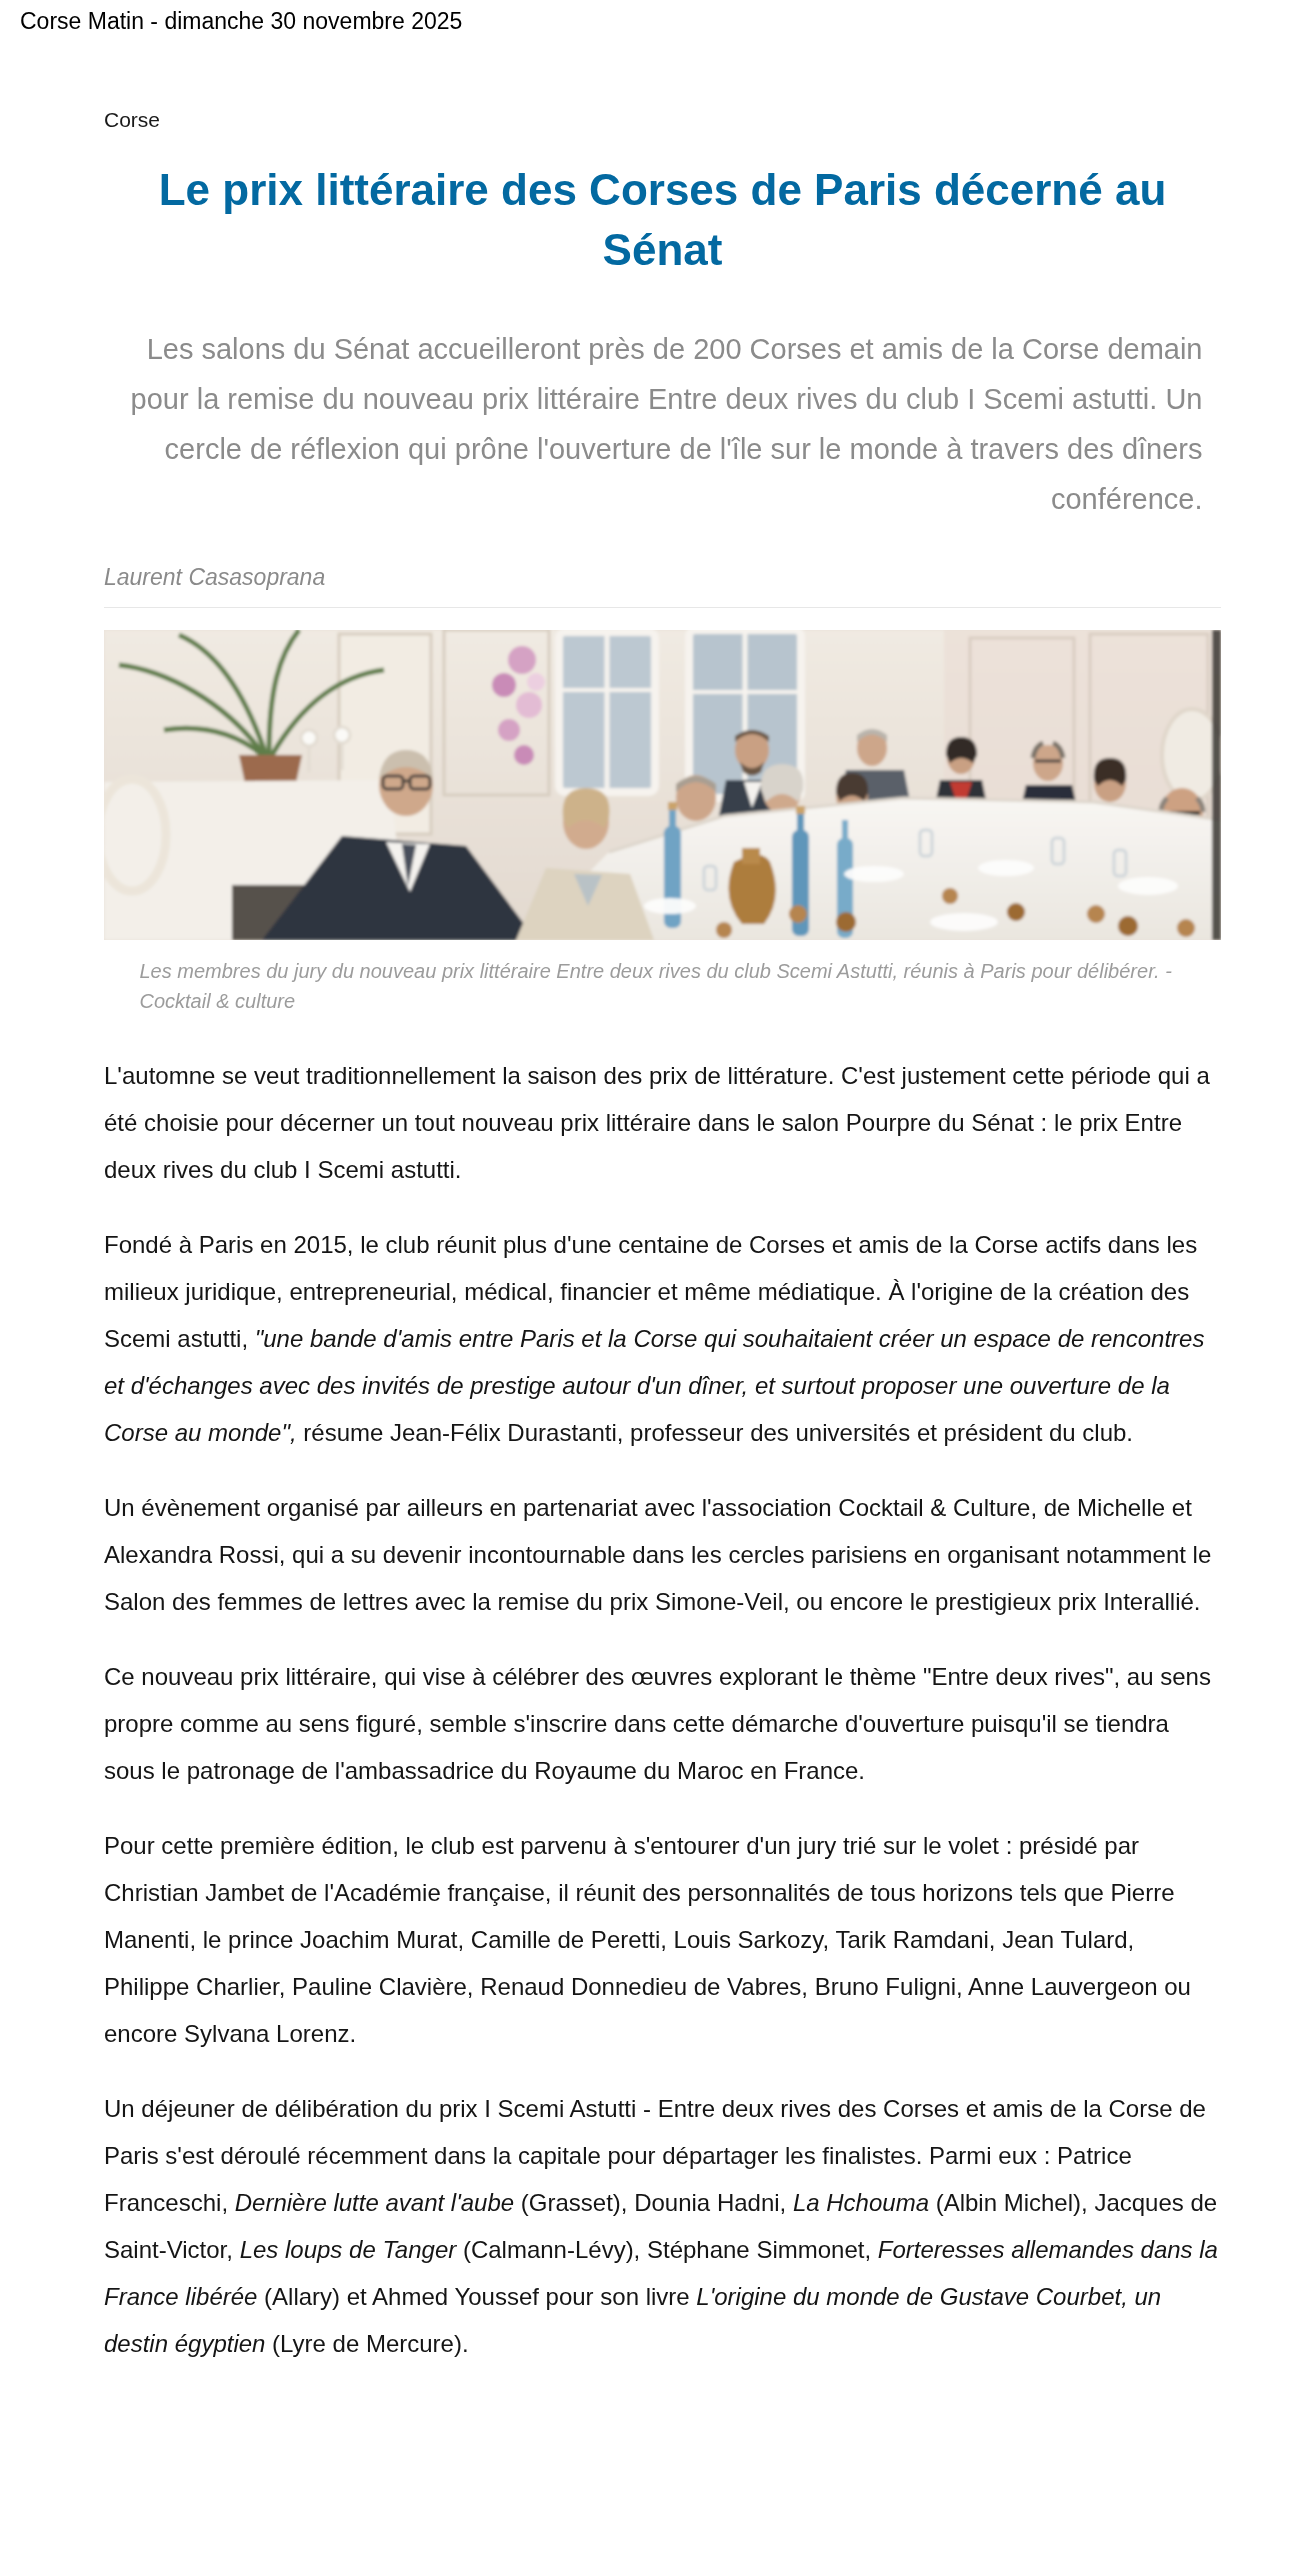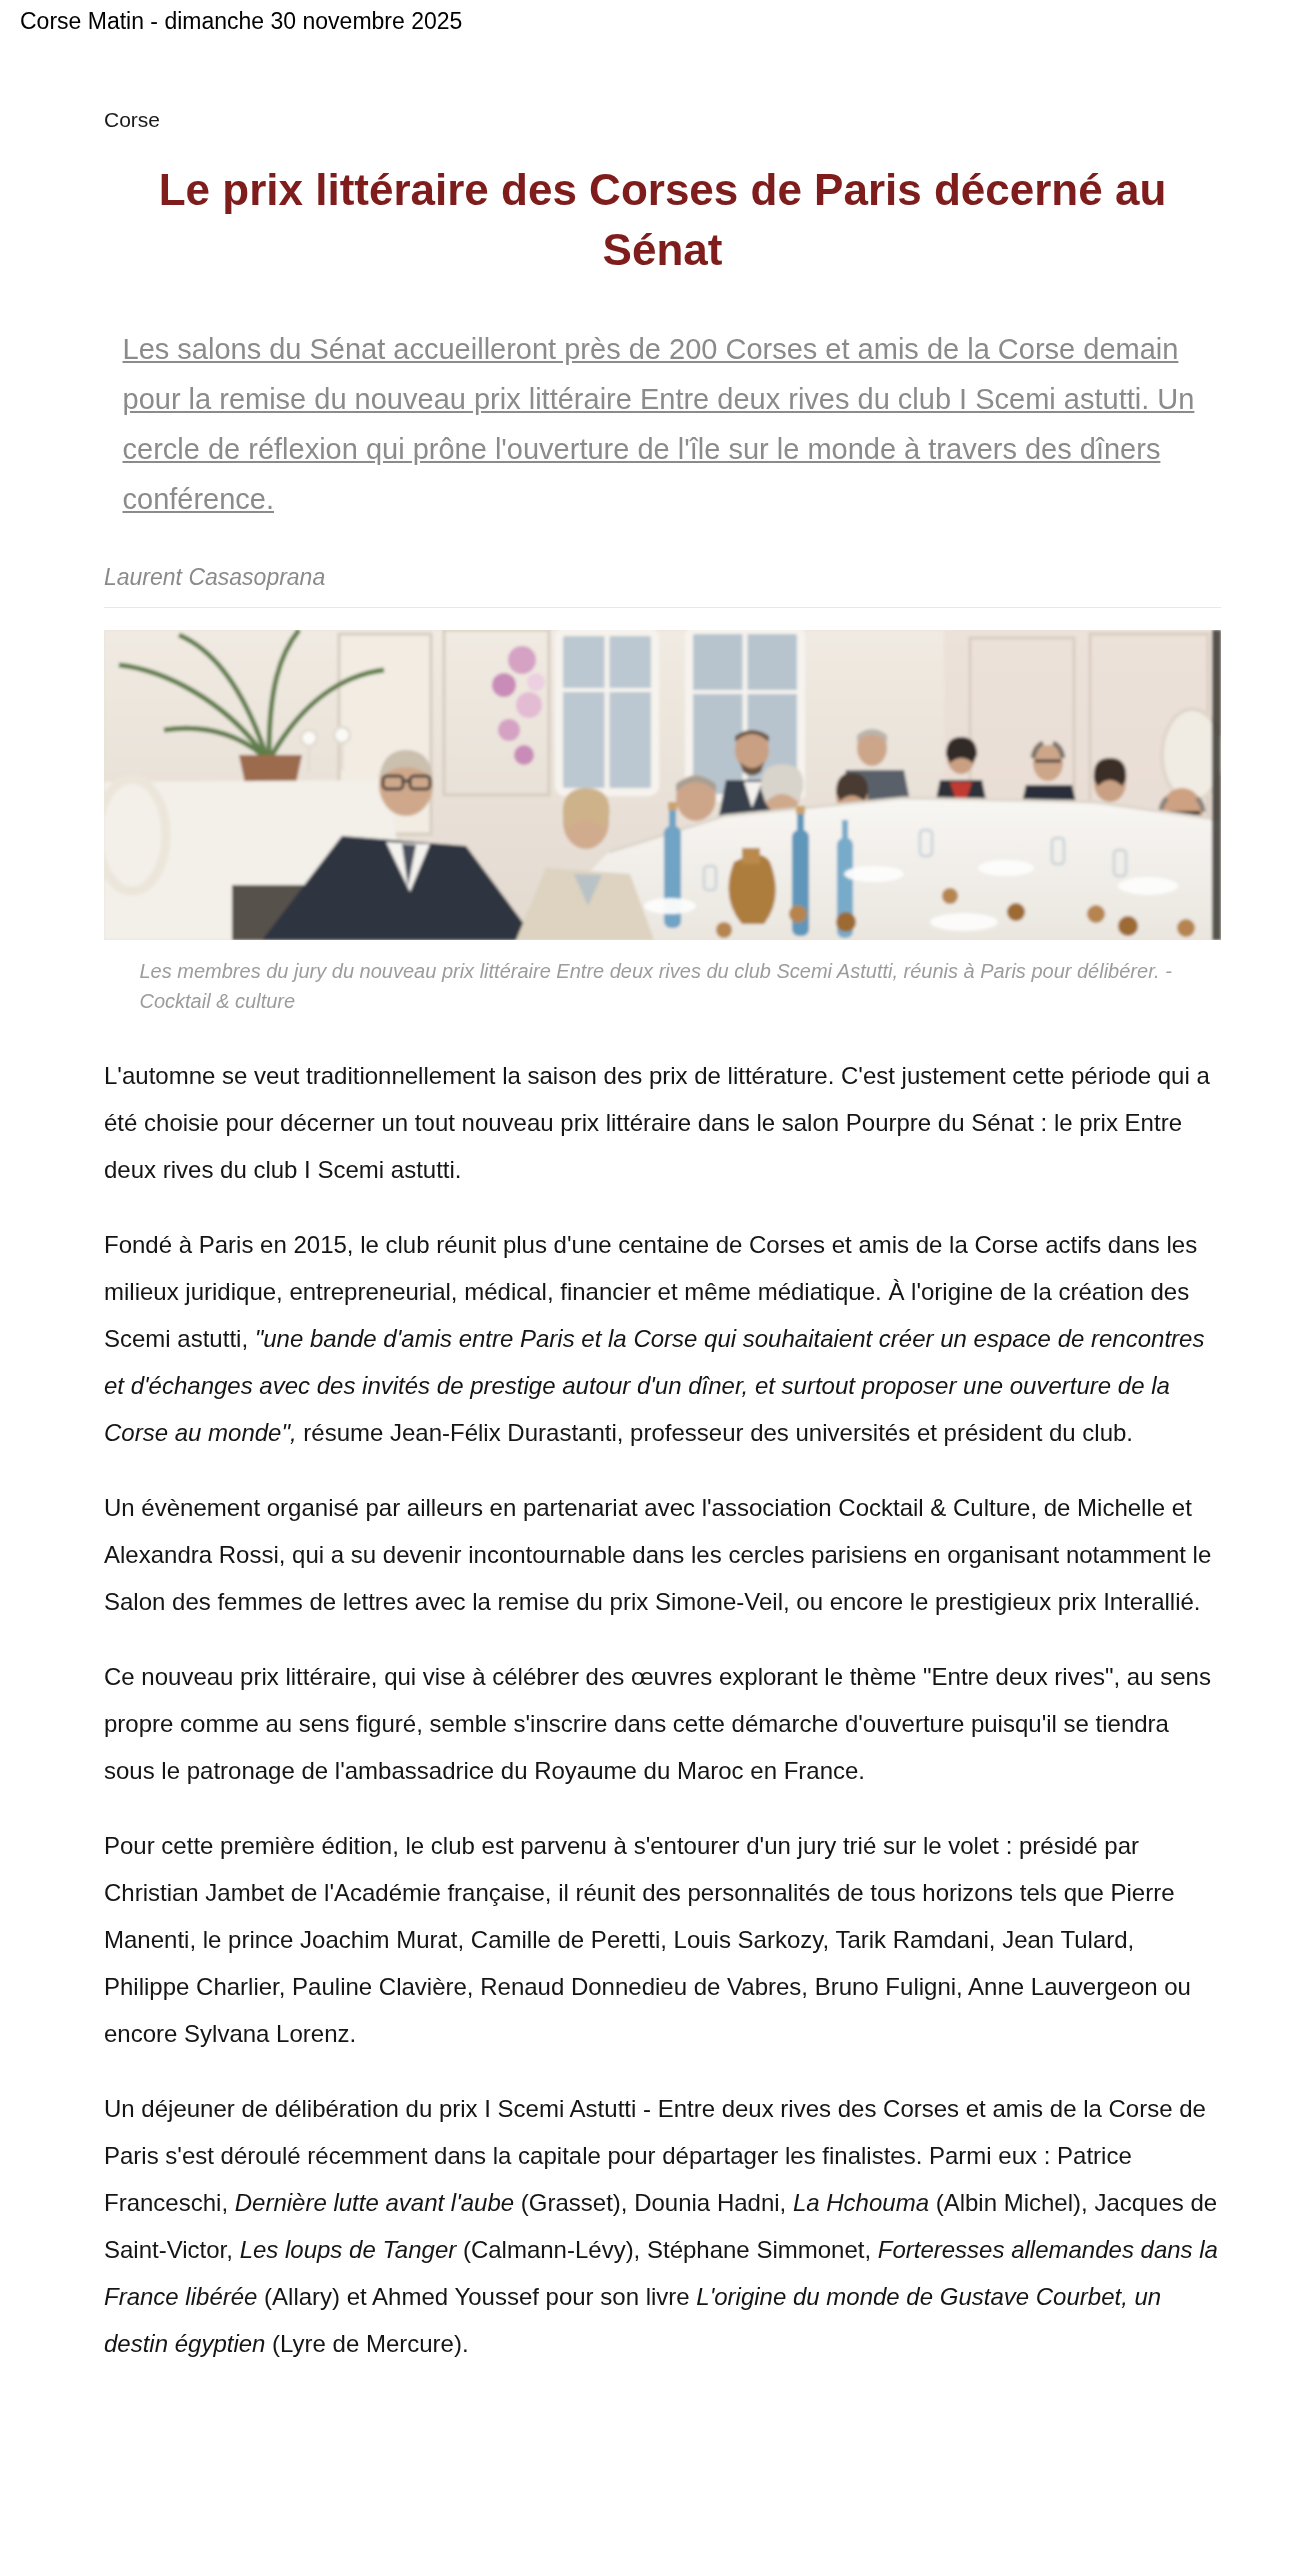--- a/index.html
+++ b/index.html
@@ -8,26 +8,26 @@
     font-family:"Liberation Sans", sans-serif;color:#111;
   }
   .page-header{
     position:absolute;left:20px;top:8px;font-size:23px;color:#000;
   }
   .content{
     position:absolute;left:104px;top:108px;width:1117px;
   }
   .category{font-size:21px;color:#1a1a1a;margin:0 0 28px 0;}
   .title{
-    font-size:44px;line-height:60px;font-weight:bold;color:#7f1d1d;
+    font-size:44px;line-height:60px;font-weight:bold;color:#0369a1;
     text-align:center;margin:0 0 44px 0;
   }
   .subtitle{
-    font-size:29px;line-height:50px;color:#8b8b8b;text-align:left;
-    max-width:1080px;margin:0 auto 40px auto;text-decoration:underline;
+    font-size:29px;line-height:50px;color:#8b8b8b;text-align:right;
+    max-width:1080px;margin:0 auto 40px auto;
   }
   .author{font-size:23px;color:#8a8a8a;margin:0 0 16px 0;font-style:italic;}
   .divider{border:none;border-top:1px solid #e7e7e7;margin:0 0 22px 0;}
   .photo{
     width:1117px;height:310px;overflow:hidden;background:#e9e1d8;
   }
   .photo svg{display:block;width:100%;height:100%;}
   .caption{
     font-style:italic;font-size:20px;line-height:30px;color:#9c9c9c;
     text-align:left;max-width:1046px;margin:16px auto 0 auto;

